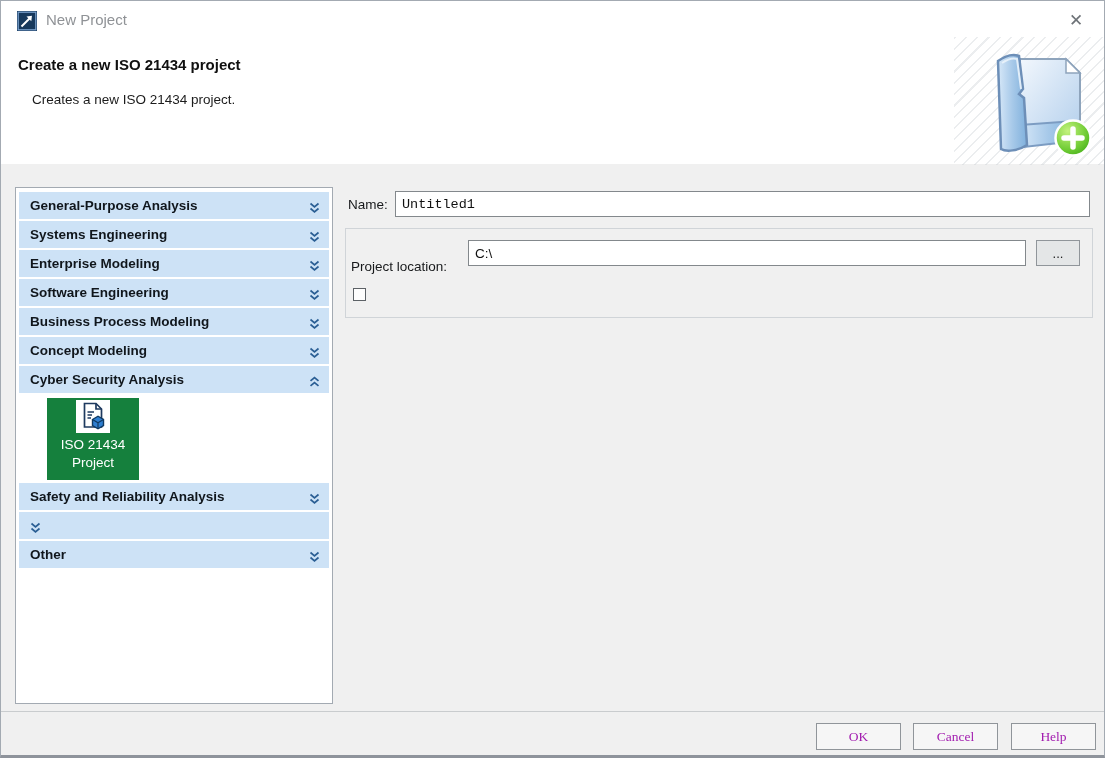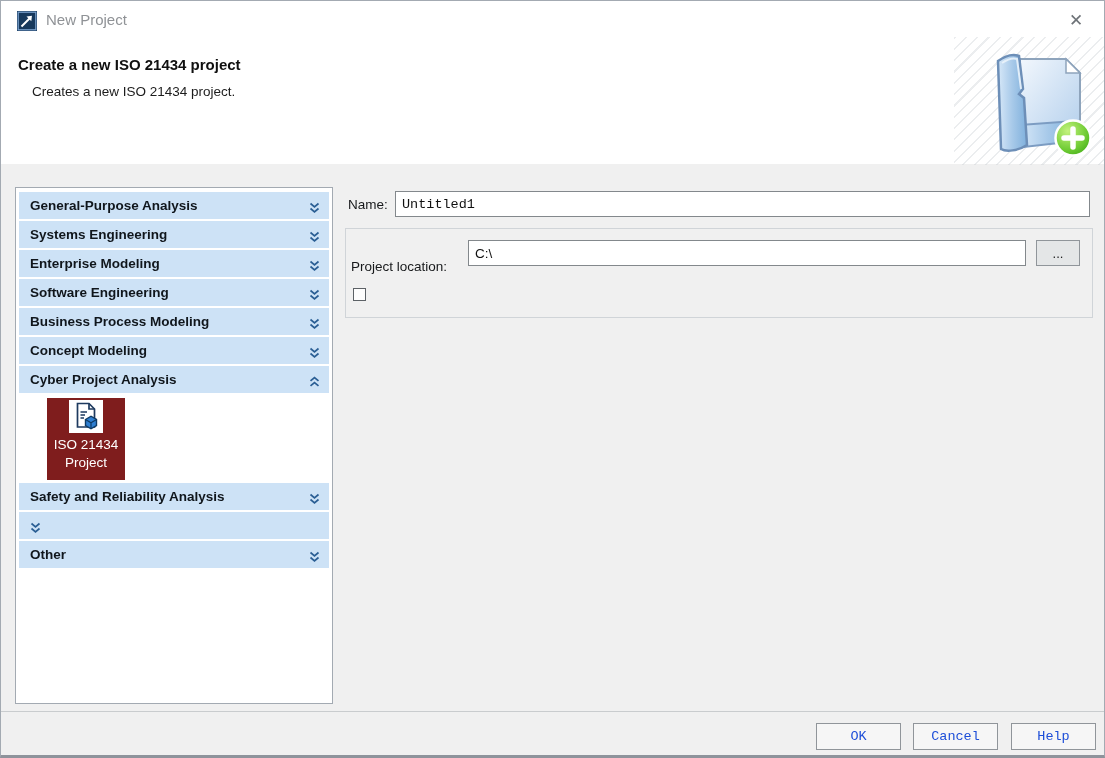--- a/index.html
+++ b/index.html
@@ -5,46 +5,46 @@
   html,body{margin:0;padding:0;background:#d7d7d7;}
   body{width:1105px;height:758px;position:relative;font-family:"Liberation Sans","DejaVu Sans",sans-serif;}
   .dialog{position:absolute;inset:0;background:#f0f0f0;border:1px solid #a3aab2;border-bottom:3px solid #8e939b;box-sizing:border-box;overflow:hidden;}
   
   .topband{position:absolute;left:0;right:0;top:0;height:163px;background:#ffffff;}
   .titlebar{position:absolute;left:0;right:0;top:0;height:40px;}
   .app-icon{position:absolute;left:16px;top:10px;width:20px;height:20px;}
   .title-text{position:absolute;left:45px;top:10px;font-size:15px;color:#8f9296;}
   .close-btn{position:absolute;right:12px;top:4px;width:32px;height:30px;display:flex;align-items:center;justify-content:center;font-size:17px;color:#6e7378;cursor:default;}
   .banner-title{position:absolute;left:17px;top:55px;font-size:15px;font-weight:bold;color:#101010;}
-  .banner-sub{position:absolute;left:31px;top:83px;font-size:13.5px;color:#1c1c1c;}
+  .banner-sub{position:absolute;left:31px;top:91px;font-size:13.5px;color:#1c1c1c;}
   .hatch{position:absolute;right:0;top:36px;width:150px;height:128px;
          background:repeating-linear-gradient(135deg,rgba(185,192,198,0.28) 0 1.5px,transparent 1.5px 8px);}
   .banner-art{position:absolute;right:2px;top:36px;width:128px;height:127px;}
   
   .panel{position:absolute;left:14px;top:186px;width:318px;height:517px;background:#ffffff;border:1px solid #a3aab2;box-sizing:border-box;padding:4px 3px 0 3px;}
   .cat-row{height:27px;margin-bottom:2px;background:#cde2f6;display:flex;align-items:center;padding:0 9px 0 11px;box-sizing:border-box;cursor:default;}
   .cat-label{font-size:13.5px;font-weight:bold;color:#10161c;flex:1;white-space:nowrap;}
   .cat-chev{width:11px;height:12px;flex:0 0 auto;}
   .expanded-area{height:88px;position:relative;}
-  .tile{position:absolute;left:28px;top:3px;width:78px;height:82px;background:#7f1d1d;display:flex;flex-direction:column;align-items:center;cursor:default;}
+  .tile{position:absolute;left:28px;top:3px;width:92px;height:82px;background:#15803d;display:flex;flex-direction:column;align-items:center;cursor:default;}
   .tile-chip{width:34px;height:33px;background:#ffffff;margin-top:2px;display:flex;align-items:center;justify-content:center;}
   .tile-line{color:#ffffff;font-size:13.5px;line-height:18px;white-space:nowrap;}
   .tile-line.first{margin-top:3px;}
   
   .name-label{position:absolute;left:347px;top:196px;font-size:13.5px;color:#17191b;}
   .name-input{position:absolute;left:394px;top:190px;width:695px;height:26px;box-sizing:border-box;border:1px solid #83888c;background:#fff;font-family:Liberation Mono, monospace;font-size:13.5px;color:#111;padding:0 6px;outline:none;}
   .groupbox{position:absolute;left:344px;top:227px;width:748px;height:90px;border:1px solid #d0d4d8;box-sizing:border-box;}
   .loc-label{position:absolute;left:350px;top:258px;font-size:13.5px;color:#17191b;}
   .loc-input{position:absolute;left:467px;top:239px;width:558px;height:26px;box-sizing:border-box;border:1px solid #83888c;background:#fff;font-family:inherit;font-size:13.5px;color:#111;padding:0 6px;outline:none;}
   .browse-btn{position:absolute;left:1035px;top:239px;width:44px;height:26px;box-sizing:border-box;border:1px solid #90959a;background:#e4e6e7;font-size:13px;color:#222;display:flex;align-items:center;justify-content:center;cursor:default;}
   .chkbox{position:absolute;left:352px;top:287px;width:13px;height:13px;box-sizing:border-box;border:1px solid #5c6166;background:#fdfdfd;cursor:default;}
   .chk-label{position:absolute;left:372px;top:286px;font-size:13.5px;color:#17191b;}
   
   .separator{position:absolute;left:0;right:0;top:710px;height:1px;background:#c9ccce;}
-  .btn{position:absolute;top:722px;width:85px;height:27px;box-sizing:border-box;border:1px solid #90959a;background:#f6f6f6;font-family:Liberation Mono, monospace;font-size:13.5px;color:#1d4ed8;display:flex;align-items:center;justify-content:center;cursor:default;}
+  .btn{position:absolute;top:722px;width:85px;height:27px;box-sizing:border-box;border:1px solid #90959a;background:#f6f6f6;font-family:Liberation Serif, serif;font-size:13.5px;color:#a21caf;display:flex;align-items:center;justify-content:center;cursor:default;}
   .btn-ok{left:815px;}
   .btn-cancel{left:912px;}
   .btn-help{left:1010px;}
 </style>
 </head>
 <body>
 
 <div class="dialog">
 
   <div class="topband">
@@ -146,21 +146,21 @@
     <div class="cat-row">
       <span class="cat-label">Concept Modeling</span>
       <span class="cat-chev">
         <svg viewBox="0 0 11 12" width="11" height="12">
             <path d="M1.5 1.5 L5.5 4.8 L9.5 1.5 M1.5 6.5 L5.5 9.8 L9.5 6.5" fill="none" stroke="#2a5e94" stroke-width="1.7"></path>
           </svg>
       </span>
     </div>
 
     <div class="cat-row">
-      <span class="cat-label">Cyber Project Analysis</span>
+      <span class="cat-label">Cyber Security Analysis</span>
       <span class="cat-chev">
         <svg viewBox="0 0 11 12" width="11" height="12">
             <path d="M1.5 4.8 L5.5 1.5 L9.5 4.8 M1.5 9.8 L5.5 6.5 L9.5 9.8" fill="none" stroke="#2a5e94" stroke-width="1.7"></path>
           </svg>
       </span>
     </div>
 
     <div class="expanded-area">
       <div class="tile">
         <span class="tile-chip">

